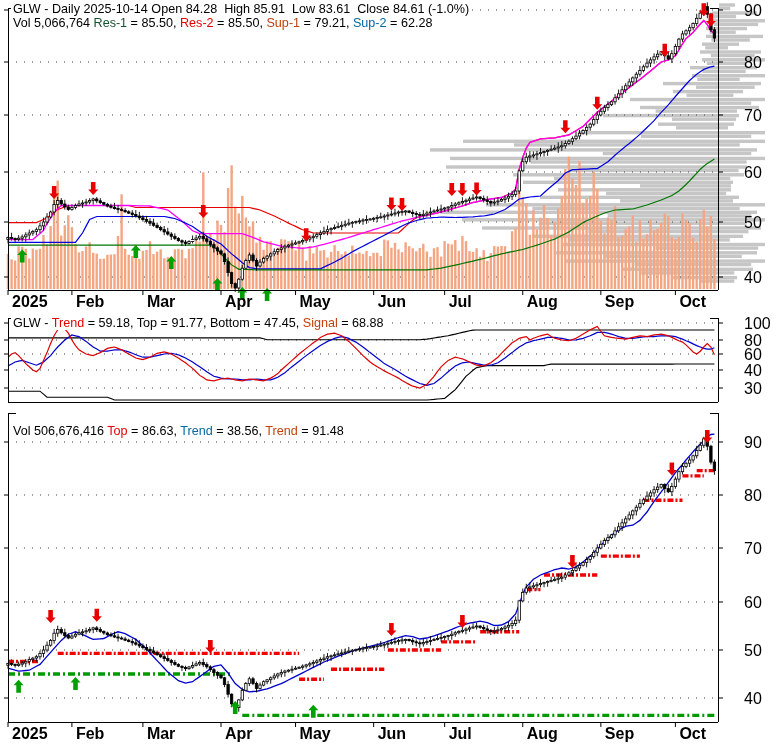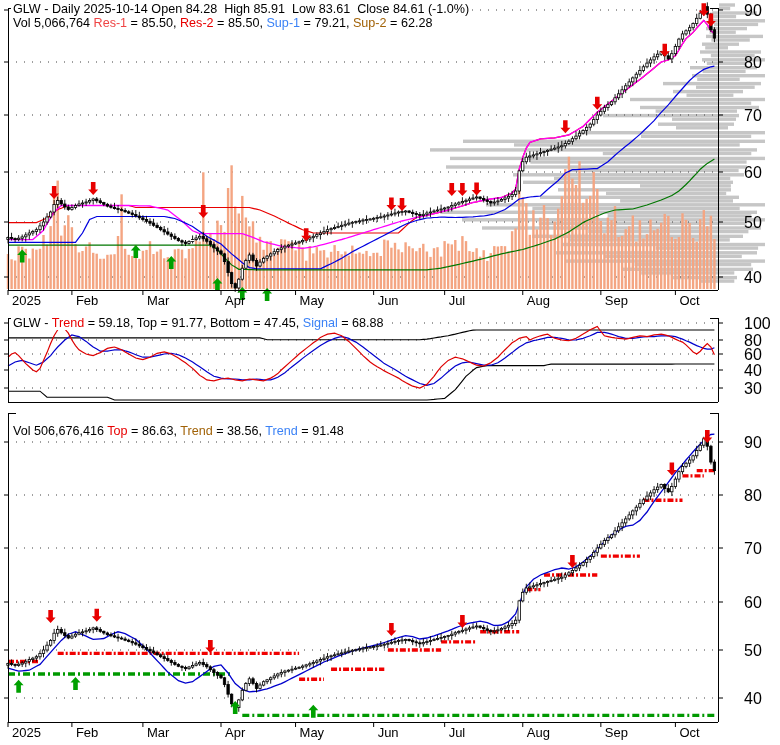--- a/index.html
+++ b/index.html
@@ -1,24 +1,24 @@
 <!DOCTYPE html>
 <html><head>
 <meta charset="utf-8">
 <style>
   html,body{margin:0;padding:0;background:#fff;}
   body{width:780px;height:745px;font-family:"Liberation Sans",sans-serif;}
   .stage{position:relative;width:780px;height:745px;background:#fff;overflow:hidden;}
   svg{position:absolute;left:0;top:0;}
   .hdr{position:absolute;white-space:pre;font-size:12.6px;line-height:14px;color:#000;background:#fff;padding:0 2px;z-index:3;}
-  .c-mag{color:#ef4444}
+  .c-mag{color:#14532d}
   .c-red{color:#e80000}
-  .c-blue{color:#3b82f6}
-  .c-green{color:#a16207}
-  .xlab{position:absolute;font-size:13px;color:#000;z-index:2;white-space:nowrap;}
+  .c-blue{color:#c2410c}
+  .c-green{color:#0369a1}
+  .xlab{position:absolute;font-size:16px;color:#000;z-index:2;white-space:nowrap;font-weight:bold;}
   .ylab{position:absolute;font-size:16px;color:#000;z-index:2;left:744px;width:34px;}
 </style>
 </head>
 <body>
 
 <div class="stage">
   <svg id="chart-svg" width="780" height="745">
       <g>
         <g fill="#c6c6c6">
           <rect x="719" y="3.3" width="16" height="3.4"></rect>

